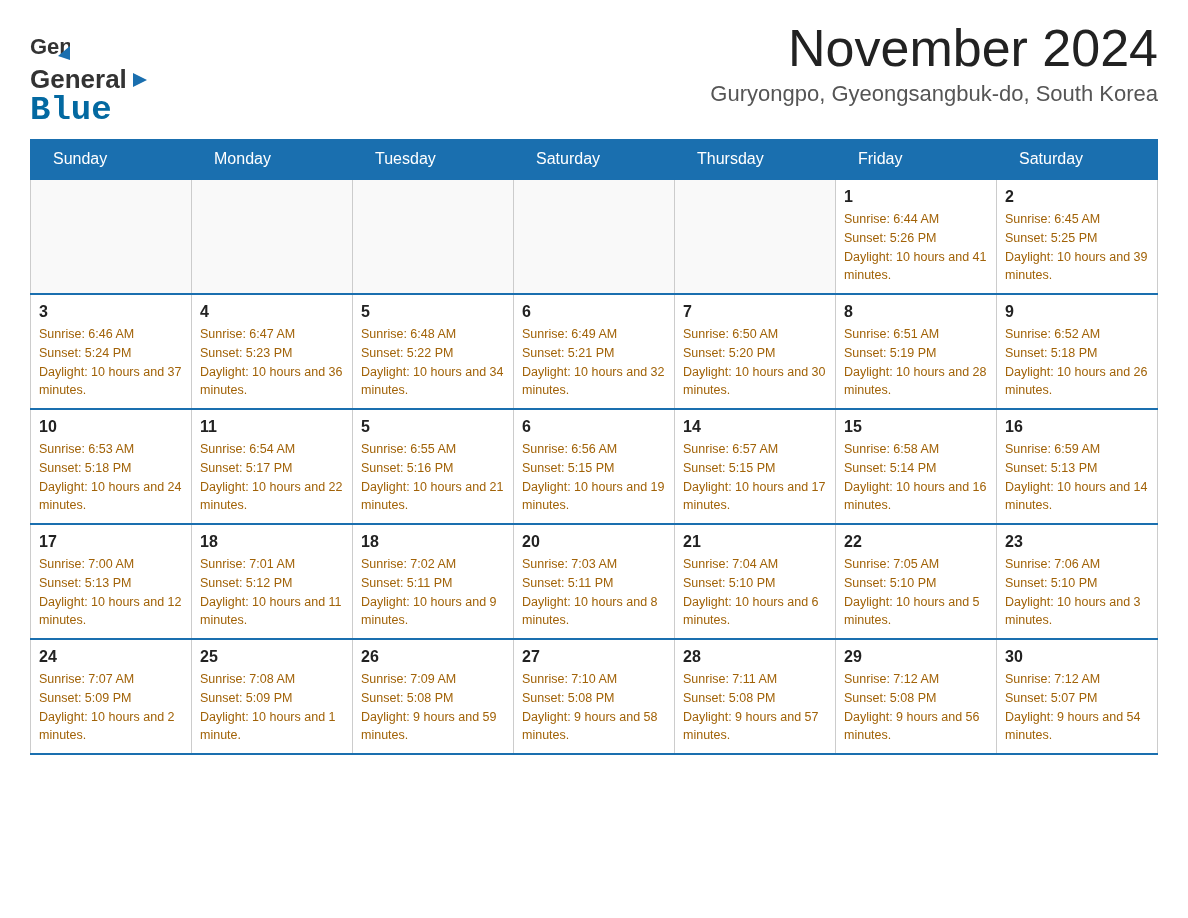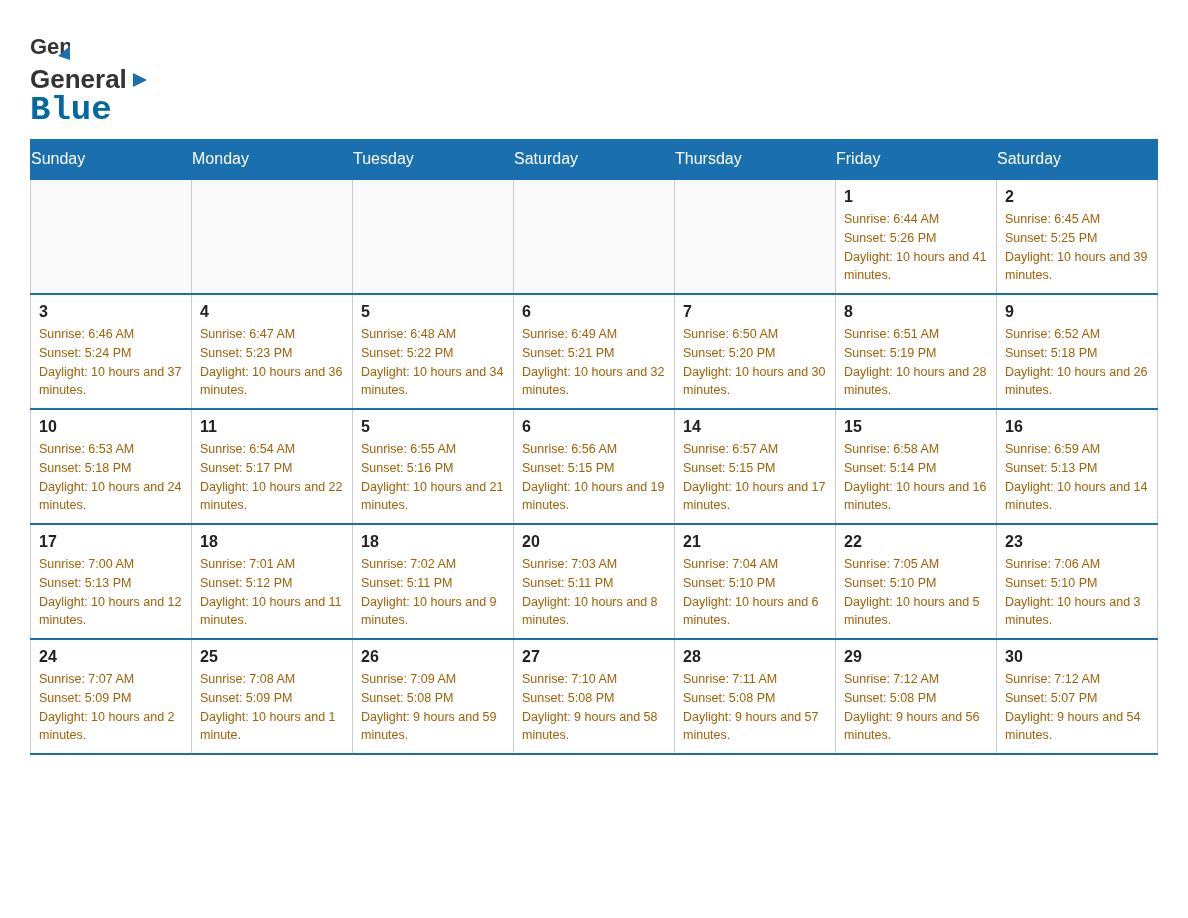--- a/index.html
+++ b/index.html
@@ -37,21 +37,21 @@
       margin-top: 4px;
     }
     .calendar {
       width: 100%;
       border-collapse: collapse;
       margin-top: 10px;
     }
     .calendar th {
       background-color: #1a6faf;
       color: #fff;
-      padding: 10px 0;
+      padding: 10px 22px;
       text-align: left;
       font-size: 16px;
       font-weight: normal;
       border: 1px solid #1a6faf;
     }
     .calendar td {
       vertical-align: top;
       padding: 8px;
       border: 1px solid #ccc;
       width: calc(100% / 7);
@@ -98,20 +98,22 @@
       <span style="font-size:26px; font-weight:bold; color:#333;">General</span>
       <svg width="22" height="22" viewBox="0 0 22 22" style="margin-left:2px; margin-top:0px;">
         <polygon points="4,4 18,11 4,18" fill="#1a6faf"></polygon>
       </svg>
     </div>
     <div style="margin-top:-4px;">
       <span style="font-size:34px; font-weight:bold; color:#0369a1;font-family:Liberation Mono, monospace;">Blue</span>
     </div>
   </div>
   <div class="title-area">
+    <div class="main-title">November 2024</div>
+    <div class="subtitle">Guryongpo, Gyeongsangbuk-do, South Korea</div>
   </div>
 </div>
 
 <table class="calendar">
   <thead>
     <tr>
     <th>Sunday</th>
         <th>Monday</th>
         <th>Tuesday</th>
         <th>Saturday</th>

